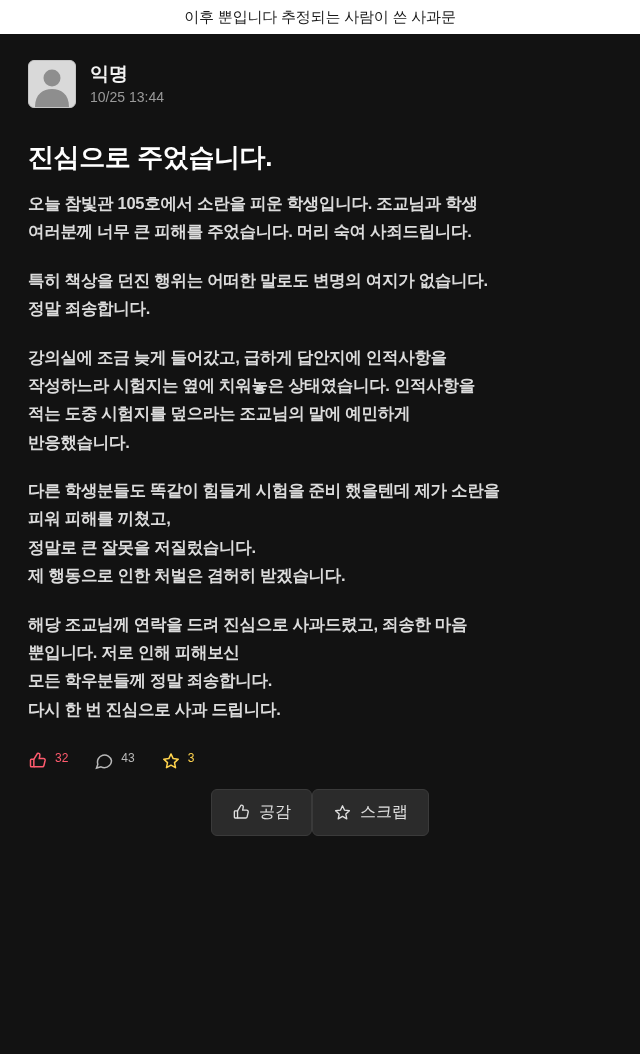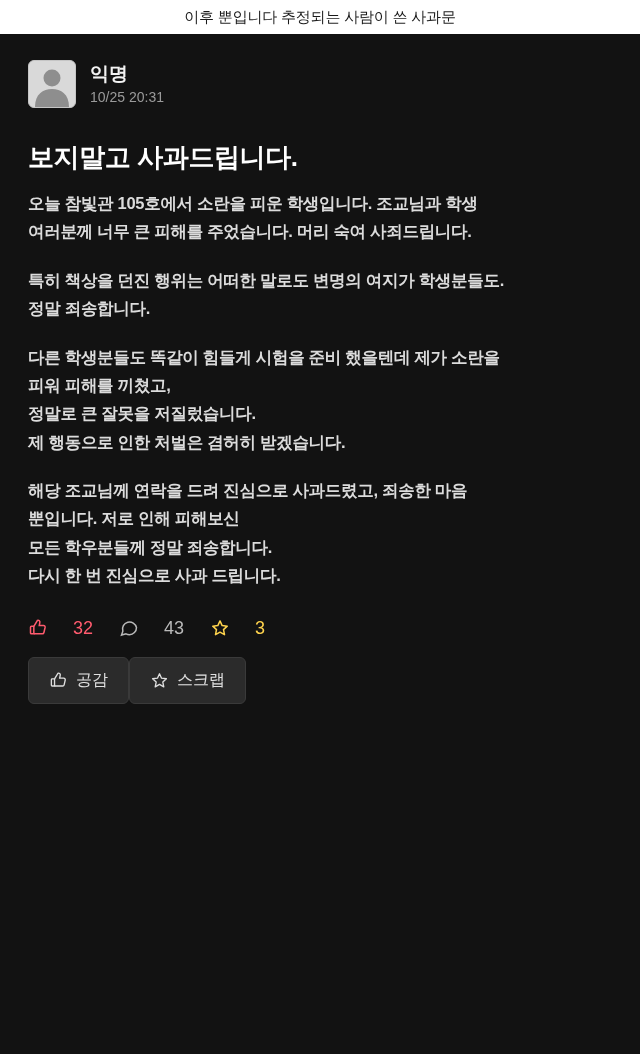--- a/index.html
+++ b/index.html
@@ -87,30 +87,30 @@
   }
   .stats-row {
     display: flex;
     align-items: center;
     gap: 26px;
     margin-top: 28px;
     margin-bottom: 18px;
   }
   .stat {
     display: flex;
-    align-items: center;
-    gap: 25px;
-    font-size: 18px;
+    gap: 7px;
+    font-size: 12px;
   }
   .stat-like { color: #ff5b6e; }
   .stat-comment { color: #b9b9b9; }
   .stat-scrap { color: #ffd34d; }
   .stat svg { display: block; }
   .action-row {
     display: flex;
+    justify-content: center;
   }
   .action-btn {
     background: #2b2b2b;
     border: 1px solid #3a3a3a;
     border-radius: 6px;
     color: #e0e0e0;
     font-size: 16px;
     padding: 12px 20px;
     display: flex;
     align-items: center;
@@ -131,31 +131,35 @@
 
   <div class="author-row">
     <div class="avatar">
       <svg width="46" height="44" viewBox="0 0 46 44" aria-hidden="true">
         <circle cx="23" cy="15" r="8.5" fill="#8e8e8e"></circle>
         <path d="M6 44 C6 31 14 26 23 26 C32 26 40 31 40 44 Z" fill="#8e8e8e"></path>
       </svg>
     </div>
     <div class="author-meta">
       <div class="author-name">익명</div>
-      <div class="post-date">10/25 20:31</div>
-    </div>
-  </div>
-
-  <div class="post-title">보지말고 사과드립니다.</div>
+      <div class="post-date">10/25 13:44</div>
+    </div>
+  </div>
+
+  <div class="post-title">진심으로 주었습니다.</div>
 
   <div class="post-body">
     <p>오늘 참빛관 105호에서 소란을 피운 학생입니다. 조교님과 학생
 여러분께 너무 큰 피해를 주었습니다. 머리 숙여 사죄드립니다.</p>
-    <p>특히 책상을 던진 행위는 어떠한 말로도 변명의 여지가 학생분들도.
+    <p>특히 책상을 던진 행위는 어떠한 말로도 변명의 여지가 없습니다.
 정말 죄송합니다.</p>
+    <p>강의실에 조금 늦게 들어갔고, 급하게 답안지에 인적사항을
+작성하느라 시험지는 옆에 치워놓은 상태였습니다. 인적사항을
+적는 도중 시험지를 덮으라는 조교님의 말에 예민하게
+반응했습니다.</p>
     <p>다른 학생분들도 똑같이 힘들게 시험을 준비 했을텐데 제가 소란을
 피워 피해를 끼쳤고,
 정말로 큰 잘못을 저질렀습니다.
 제 행동으로 인한 처벌은 겸허히 받겠습니다.</p>
     <p>해당 조교님께 연락을 드려 진심으로 사과드렸고, 죄송한 마음
 뿐입니다. 저로 인해 피해보신
 모든 학우분들께 정말 죄송합니다.
 다시 한 번 진심으로 사과 드립니다.</p>
   </div>
 

